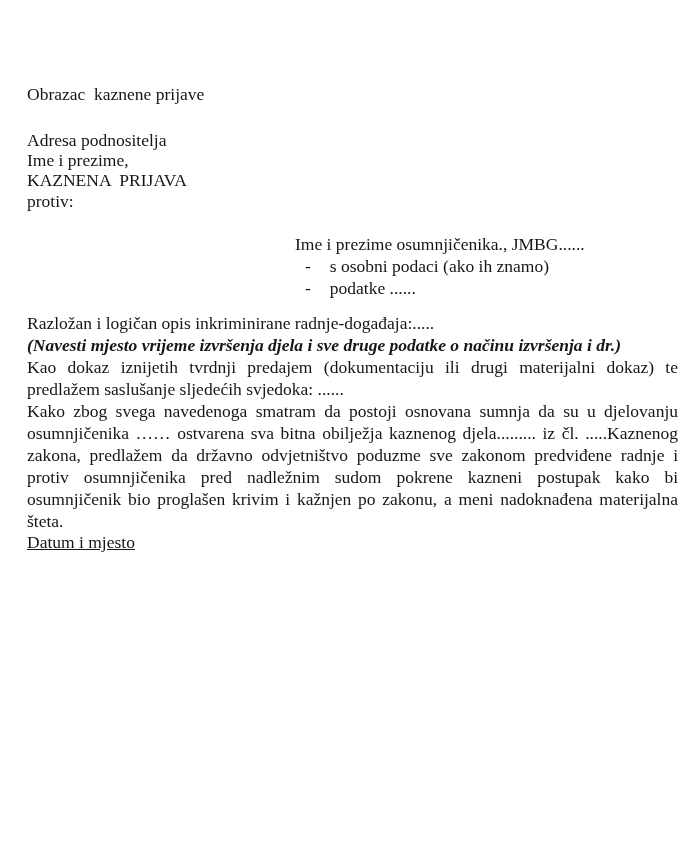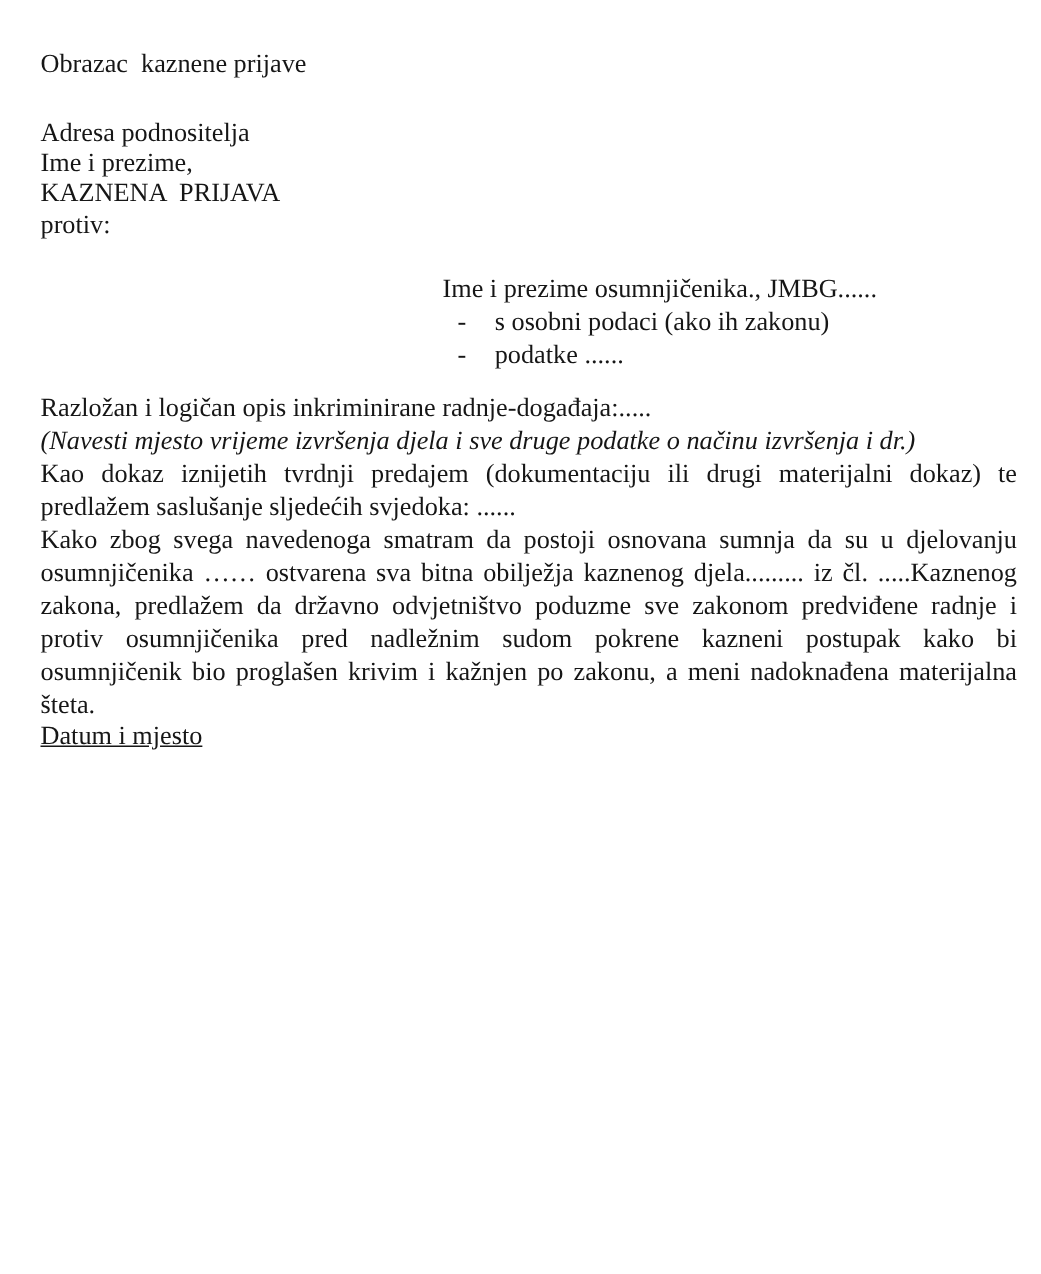--- a/index.html
+++ b/index.html
@@ -10,42 +10,42 @@
   .page {
     position: relative;
     width: 694px;
     height: 826px;
     box-sizing: border-box;
     background: #ffffff;
     color: #161616;
     font-family: "Liberation Serif", "DejaVu Serif", serif;
     font-size: 17.5px;
     line-height: 21px;
-    padding: 32px 16px 0 27px;
+    padding: 84px 16px 0 27px;
     overflow: hidden;
   }
   .page p { margin: 0; }
 
   .pre { white-space: pre-wrap; }
 
   .sender-block { margin-top: 25px; line-height: 20px; }
 
   .recipient { margin-top: 36px; padding-left: 141px; }
 
   .doc-title { margin-top: 36px; text-align: left; }
 
   .against { margin-top: 24px; }
 
   .suspect-block { margin-top: 21px; margin-left: 268px; line-height: 22px; }
   .dash-item { display: flex; padding-left: 10px; }
   .dash-item .dash { flex: 0 0 auto; }
   .dash-item .dash-text { margin-left: 19px; }
 
   .desc-block { margin-top: 14px; line-height: 21.5px; }
-  .italic { font-style: italic; }
+  .italic { font-style: italic; font-weight: bold; }
 
   .just { text-align: justify; line-height: 22px; }
   .evidence-par { margin-top: 22px; }
   .request-par { margin-top: 19px; }
 
   .date-place { margin-top: 31px; text-decoration: underline; }
 
   .signature { margin-top: 38px; margin-left: 381px; }
 </style>
 </head>
@@ -62,21 +62,21 @@
 
 
   <p class="doc-title pre">KAZNENA  PRIJAVA</p>
 
   <p class="against">protiv:</p>
 
   <div class="suspect-block">
     <p>Ime i prezime osumnjičenika., JMBG......</p>
     <div class="dash-item">
       <span class="dash">-</span>
-      <span class="dash-text">s osobni podaci (ako ih zakonu)</span>
+      <span class="dash-text">s osobni podaci (ako ih znamo)</span>
     </div>
     <div class="dash-item">
       <span class="dash">-</span>
       <span class="dash-text">podatke ......</span>
     </div>
   </div>
 
   <div class="desc-block">
     <p>Razložan i logičan opis inkriminirane radnje-događaja:.....</p>
     <p class="italic">(Navesti mjesto vrijeme izvršenja djela i sve druge podatke o načinu izvršenja i dr.)</p>

